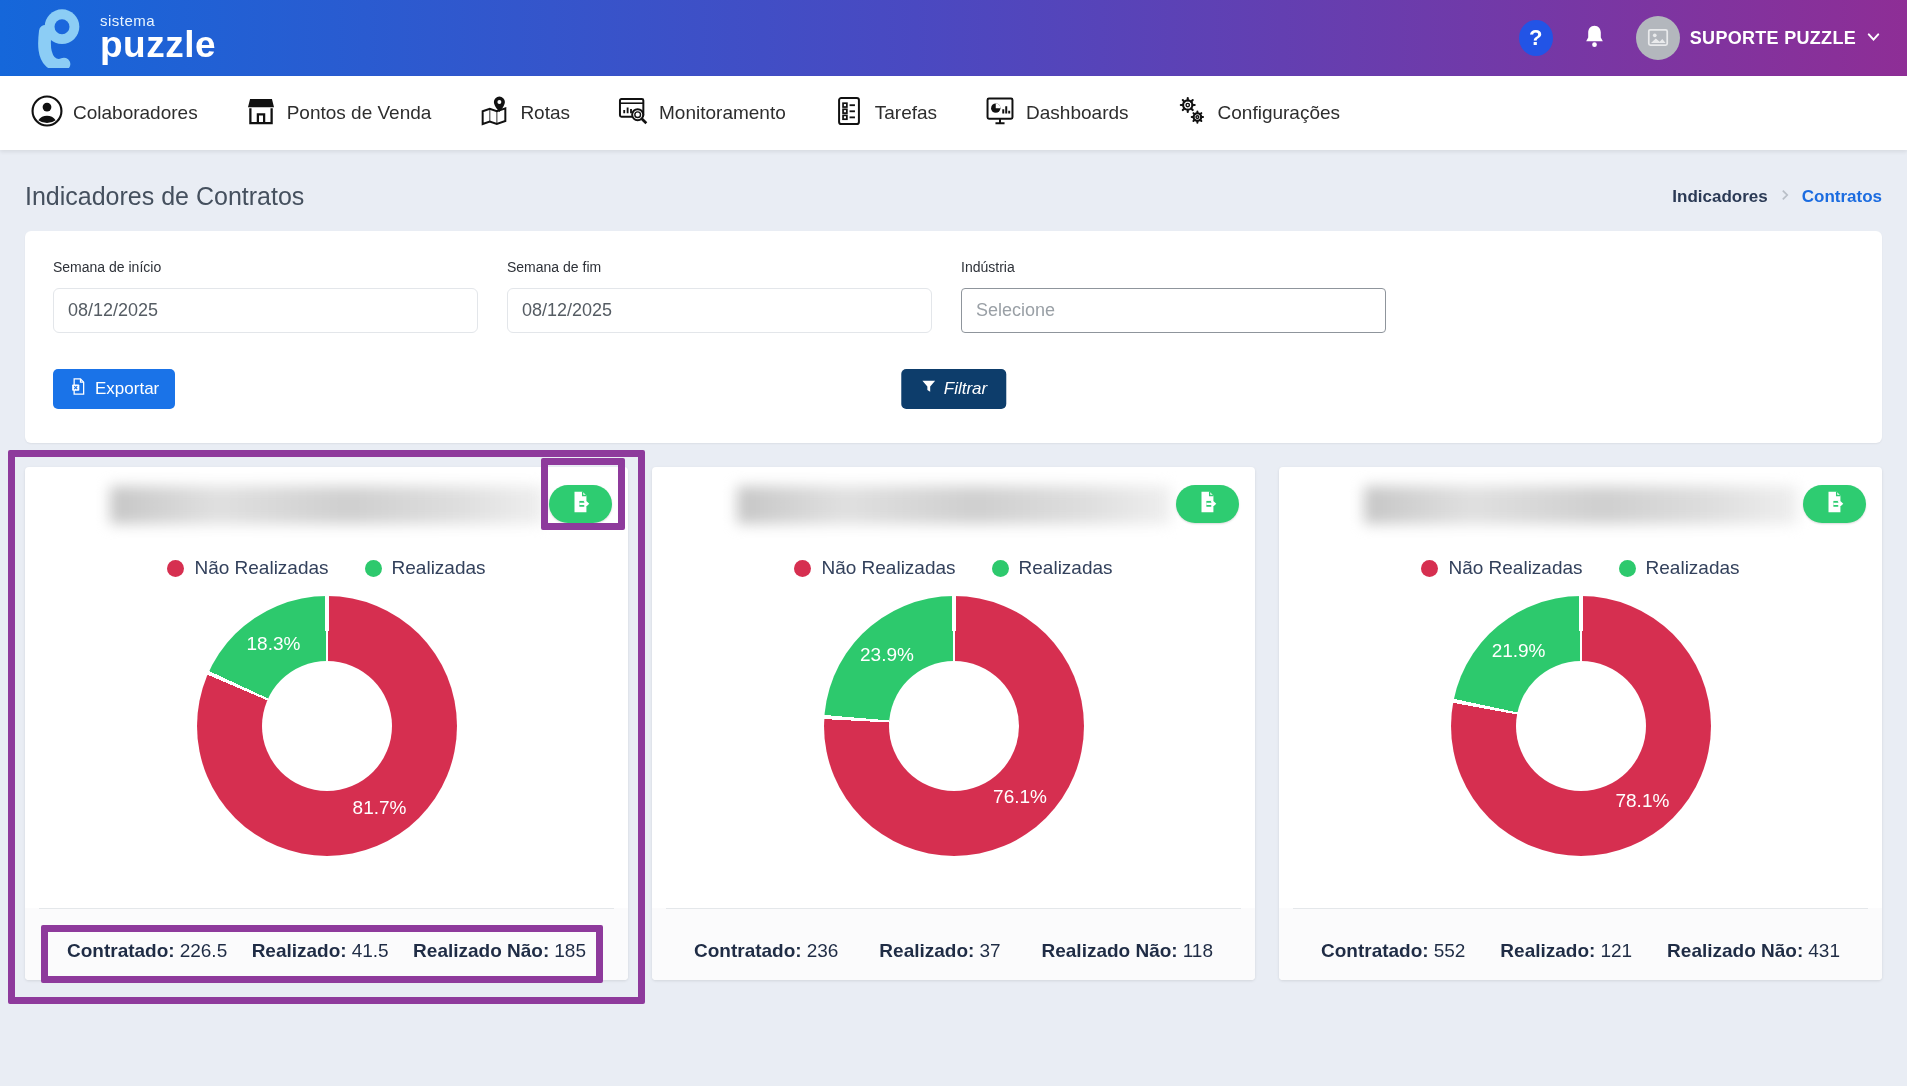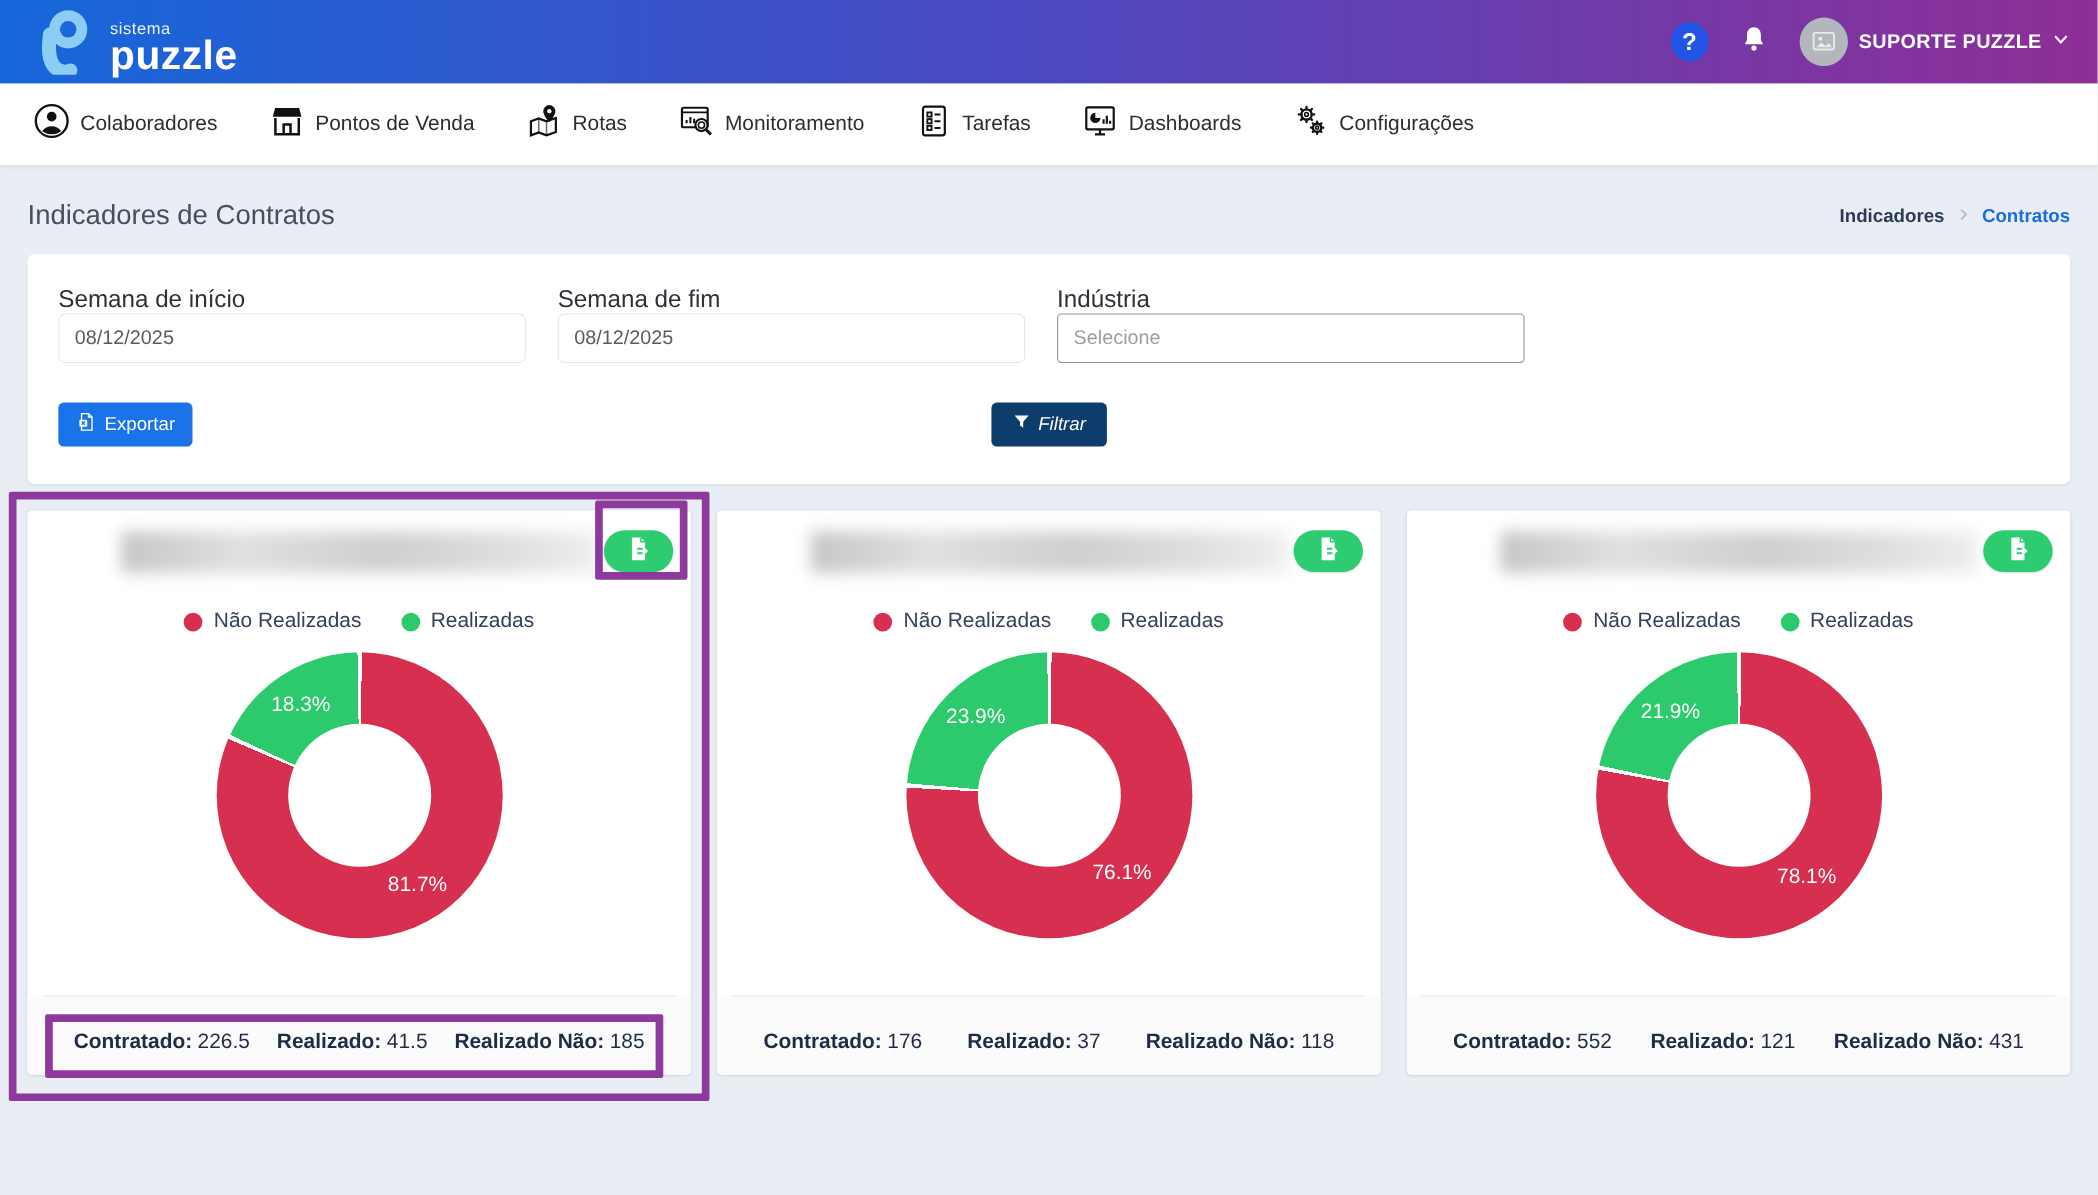--- a/index.html
+++ b/index.html
@@ -2,21 +2,21 @@
 <html><head>
 <meta charset="utf-8">
 <style>
   * { box-sizing: border-box; margin: 0; padding: 0; }
   html,body { width:1907px; height:1086px; overflow:hidden; }
   body { font-family:"Liberation Sans", sans-serif; background:#e9edf4; }
 
   
   .topbar { height:76px; background:linear-gradient(90deg,#1567da 0%, #4a49c1 48%, #8e2e96 100%);
             display:flex; align-items:center; padding:0 26px; }
-  .logo { display:flex; align-items:center; gap:10px; cursor:pointer; }
+  .logo { display:flex; align-items:flex-start; gap:10px; cursor:pointer; }
   .logo-text { display:flex; flex-direction:column; margin-top:8px; }
   .brand-small { color:#eaf5fe; font-size:15px; letter-spacing:.5px; }
   .brand-big { color:#fff; font-size:37px; font-weight:bold; letter-spacing:.5px; line-height:.85; }
   .topbar-right { margin-left:auto; display:flex; align-items:center; gap:28px; }
   .help-btn { width:34px; height:36px; border-radius:50%; background:#2254e6; color:#fff; font-weight:bold;
               font-size:22px; display:flex; align-items:center; justify-content:center; cursor:pointer; }
   .bell-btn { cursor:pointer; display:flex; }
   .user-menu { display:flex; align-items:center; gap:10px; cursor:pointer; }
   .avatar { width:44px; height:44px; border-radius:50%; background:#b3b7bd; display:flex; align-items:center; justify-content:center; }
   .user-name { color:#fff; font-size:18px; font-weight:bold; letter-spacing:.3px; }
@@ -32,21 +32,21 @@
   .page-head { display:flex; align-items:center; justify-content:space-between; margin:32px 0 20px; }
   .page-title { font-size:25px; font-weight:400; color:#45505e; }
   .breadcrumb { display:flex; align-items:center; gap:10px; font-size:17px; }
   .bc-parent { color:#2b3a55; font-weight:bold; cursor:pointer; }
   .bc-current { color:#1b6ce0; font-weight:bold; cursor:pointer; }
 
   
   .filter-panel { background:#fff; border-radius:6px; padding:28px 28px 32px; box-shadow:0 1px 2px rgba(0,0,0,.06); }
   .filter-row { display:flex; gap:29px; }
   .field { display:flex; flex-direction:column; }
-  .field label { font-size:22px; color:#2d3138; }
+  .field label { font-size:14px; color:#2d3138; margin-bottom:13px; }
   .field input { width:425px; height:45px; border:1px solid #e3e6ea; border-radius:6px; padding:0 14px;
                  font-size:18px; color:#555c63; font-family:"Liberation Sans",sans-serif; outline:none; }
   .field input.select-like { border:1px solid #8f959c; border-radius:4px; }
   .field input::placeholder { color:#9aa0a6; }
   .btn-row { margin-top:36px; position:relative; height:42px; }
   .btn { display:inline-flex; align-items:center; gap:7px; border:none; border-radius:5px; color:#fff;
          font-size:17px; padding:0 16px; height:40px; cursor:pointer; font-family:"Liberation Sans",sans-serif; }
   .btn-export { background:#1a73e8; }
   .btn-filter { background:#0d3d6b; position:absolute; left:50%; transform:translateX(-50%); top:0; padding:0 19px;font-style:italic; }
 
@@ -332,21 +332,21 @@
           <span>Realizadas</span>
         </span>
       </div>
       <div class="donut-wrap">
         <div class="donut" style="background: conic-gradient(rgb(255, 255, 255) 0deg, rgb(255, 255, 255) 0.25%, rgb(214, 47, 80) 0.25%, rgb(214, 47, 80) 75.85%, rgb(255, 255, 255) 75.85%, rgb(255, 255, 255) 76.35%, rgb(45, 201, 109) 76.35%, rgb(45, 201, 109) 99.75%, rgb(255, 255, 255) 99.75%, rgb(255, 255, 255) 100%);"></div>
         <div class="hole"></div>
         <span class="pct-label lbl-red" style="left: 75.5845%; top: 77.4168%;">76.1%</span>
         <span class="pct-label lbl-green" style="left: 24.4155%; top: 22.5832%;">23.9%</span>
       </div>
       <div class="card-footer">
-        <span class="stat"><b>Contratado:</b><span>176</span></span>
+        <span class="stat"><b>Contratado:</b><span>236</span></span>
         <span class="stat"><b>Realizado:</b><span>37</span></span>
         <span class="stat"><b>Realizado Não:</b><span>118</span></span>
       </div>
     </div>
 
     <div class="card">
       <div class="card-title-row">
         <div class="blur-band"></div>
       </div>
       <div class="export-pill">

